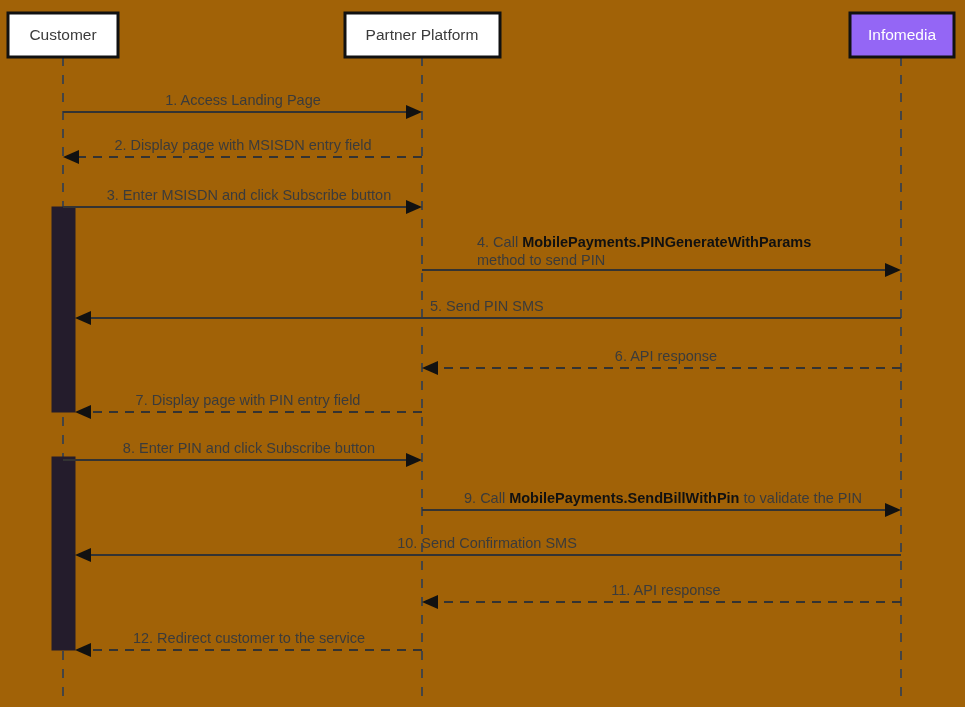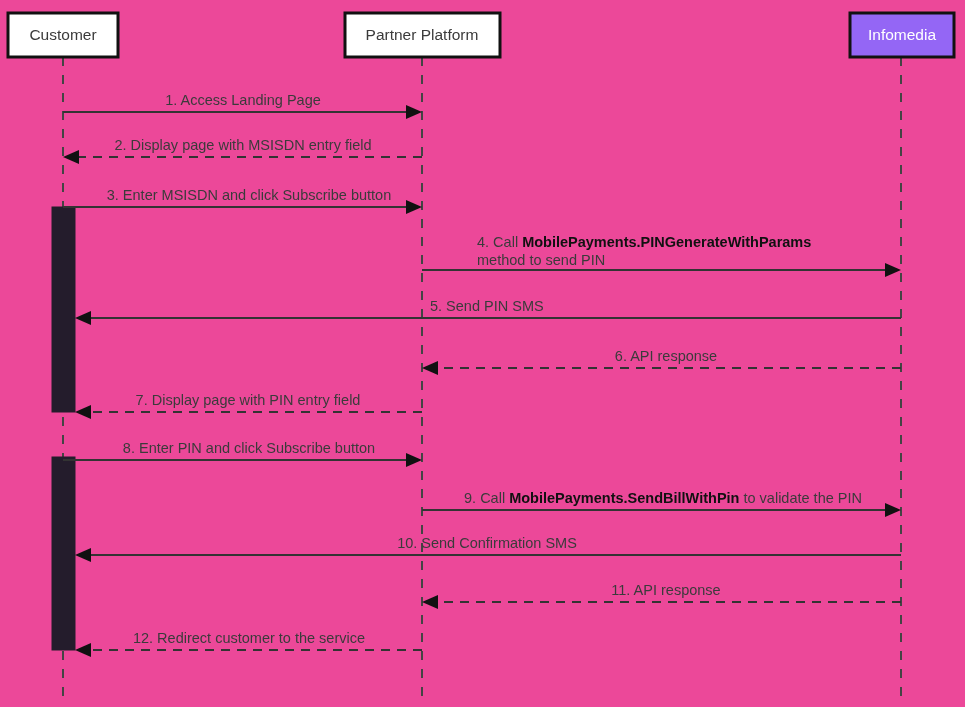--- a/index.html
+++ b/index.html
@@ -7,21 +7,21 @@
     padding: 0;
     background: #ffffff;
   }
   body {
     font-family: "Liberation Sans", sans-serif;
   }
   #diagram-root {
     position: relative;
     width: 965px;
     height: 707px;
-    background: #ec4899;
+    background: #a16207;
     overflow: hidden;
   }
   #seq-svg {
     position: absolute;
     top: 0;
     left: 0;
     width: 965px;
     height: 707px;
   }
   .actor-box-rect {

